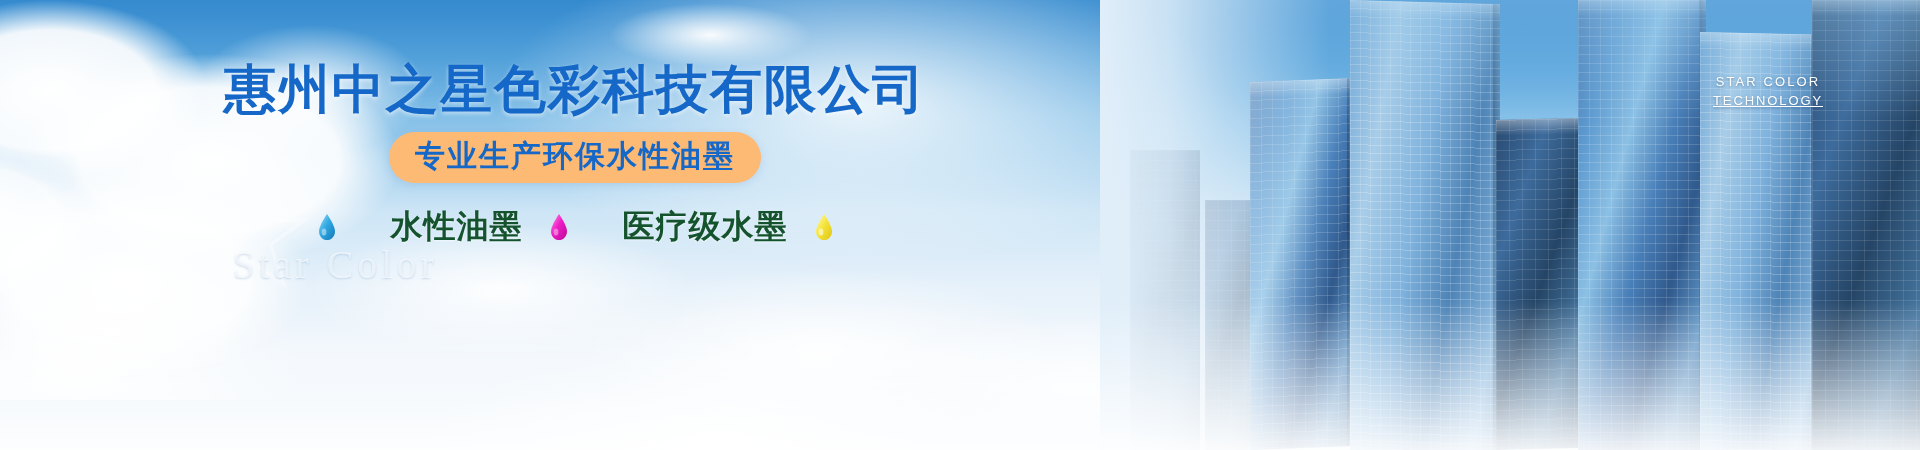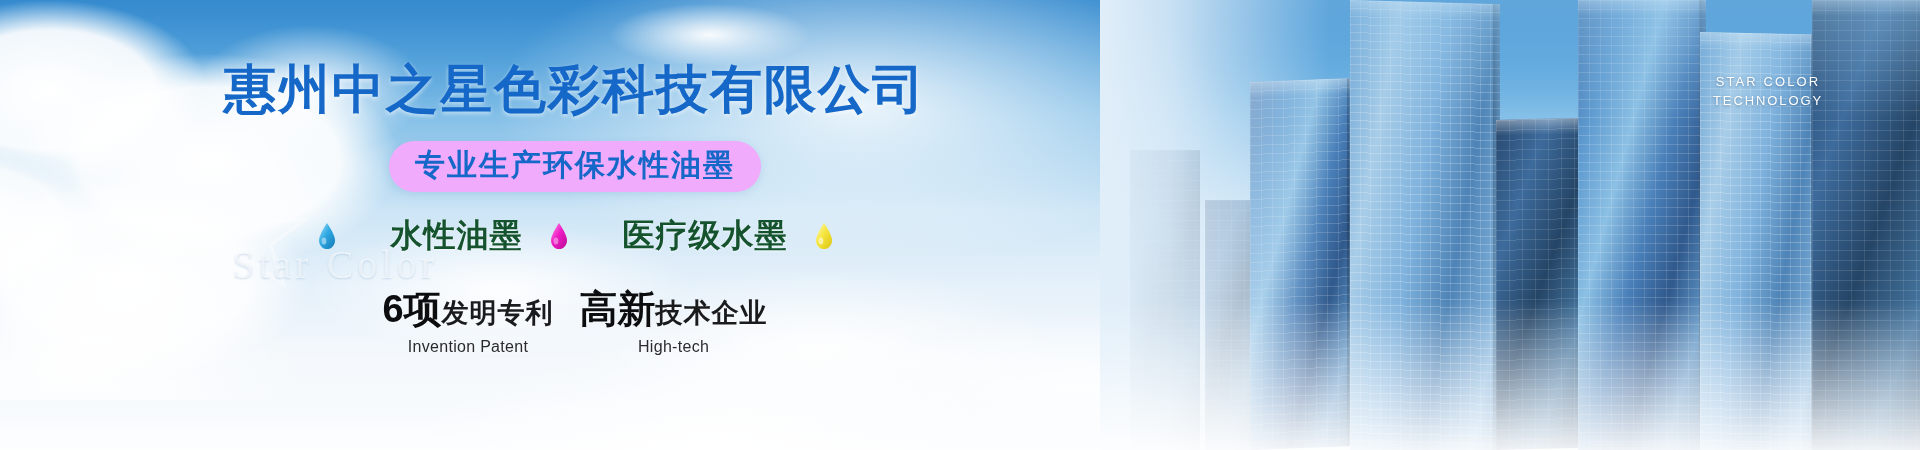--- a/index.html
+++ b/index.html
@@ -136,42 +136,42 @@
     pointer-events:none;
   }
 
   .star-color-tech {
     position:absolute; right:72px; top:72px; width:160px;
     text-align:center; color:#ffffff;
     font-size:13px; line-height:19px; letter-spacing:2.1px; font-weight:400;
     text-shadow:0 1px 3px rgba(30,70,110,.55);
     user-select:none;
   }
-  .star-color-tech .l2 { letter-spacing:1.9px; }
+  .star-color-tech .l2 { letter-spacing:1.9px;text-decoration:underline; }
 
   
   .content {
     position:absolute; left:0; top:0; width:1150px; height:450px;
     display:flex; flex-direction:column; align-items:center;
     padding-top:55px;
   }
 
   .headline {
     font-family:"Liberation Sans","DejaVu Sans",sans-serif;
     font-weight:bold;
     font-size:52px;
     letter-spacing:2px;
     color:#1568c8;
     white-space:nowrap;
     text-shadow:0 2px 4px rgba(255,255,255,.55);
   }
 
   .pill {
-    margin-top:16px;
-    background:#f0abfc;
+    margin-top:7px;
+    background:#fdba74;
     border-radius:26px;
     padding:6px 26px 9px;
     box-shadow:0 2px 8px rgba(90,140,190,.18);
   }
   .pill-text {
     font-family:"Liberation Sans","DejaVu Sans",sans-serif;
     font-weight:bold;
     font-size:30px;
     letter-spacing:2px;
     color:#1568c8;
@@ -325,34 +325,15 @@
               <stop offset="100%" stop-color="#ddc412"></stop>
             </linearGradient>
           </defs>
           <path d="M10 1 C10 1 2 12.5 2 18.4 C2 23.2 5.6 27 10 27 C14.4 27 18 23.2 18 18.4 C18 12.5 10 1 10 1 Z" fill="url(#gd3)"></path>
           <ellipse cx="7" cy="19" rx="2.4" ry="3.6" fill="#ffffff" opacity=".55"></ellipse>
         </svg>
       </div>
 
     </div>
 
-    <div class="badges">
-
-      <div class="badge">
-        <div class="badge-main">
-          <span class="badge-big">6项</span>
-          <span class="badge-small">发明专利</span>
-        </div>
-        <div class="badge-en">Invention Patent</div>
-      </div>
-
-      <div class="badge">
-        <div class="badge-main">
-          <span class="badge-big">高新</span>
-          <span class="badge-small">技术企业</span>
-        </div>
-        <div class="badge-en">High-tech</div>
-      </div>
-
-    </div>
 
   </div>
 </div>
 
 </body></html>

